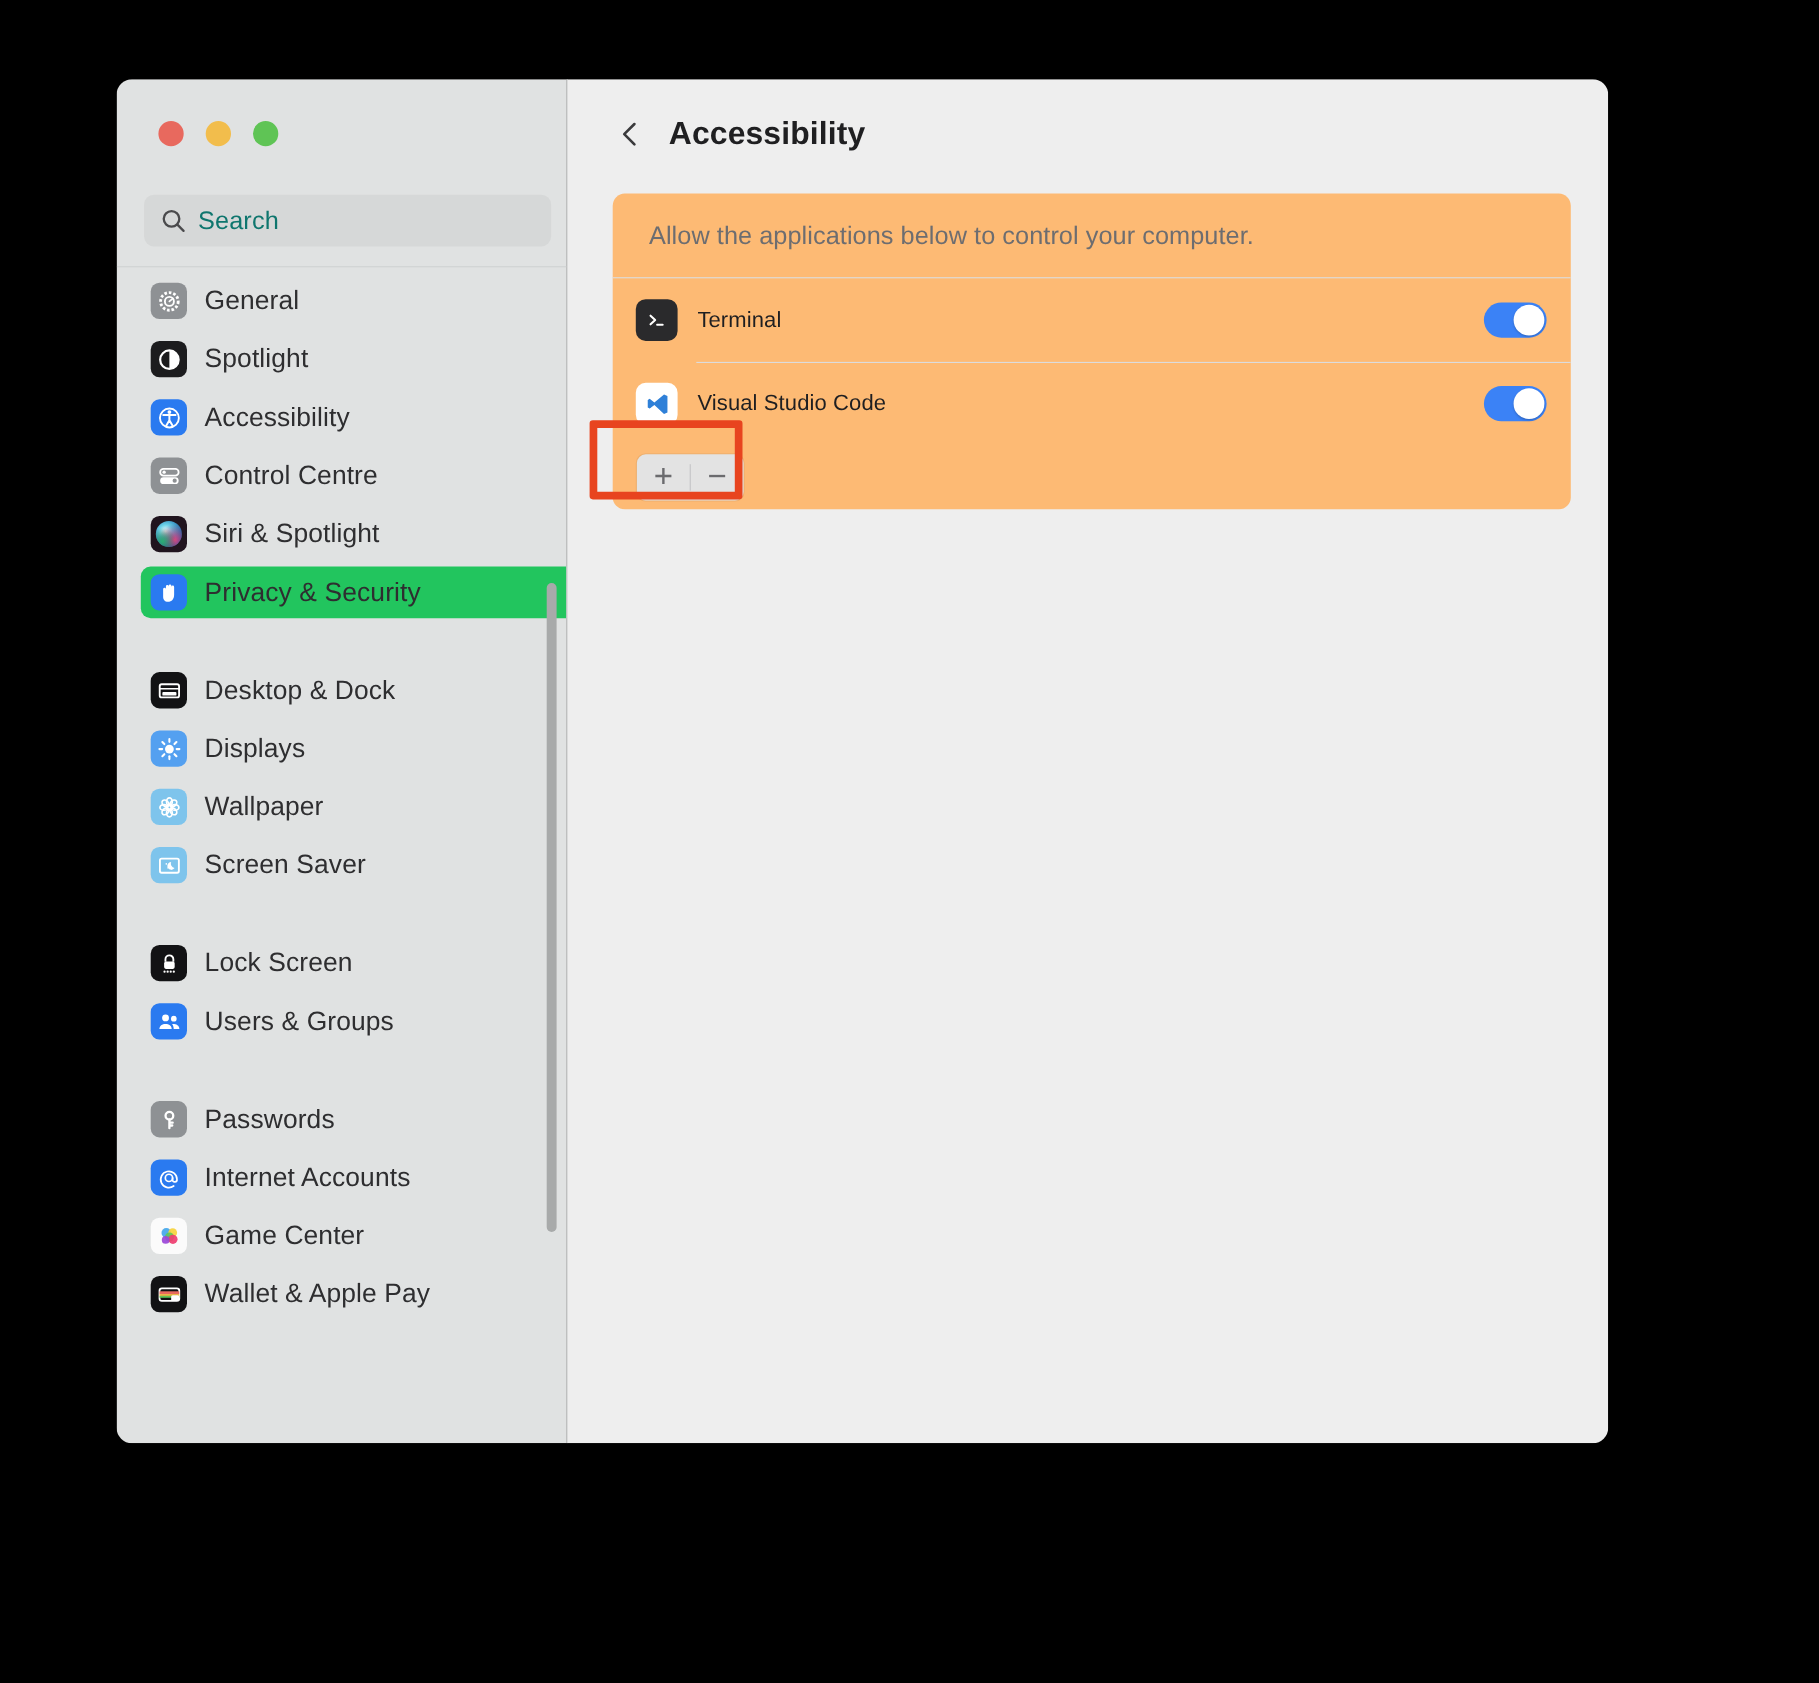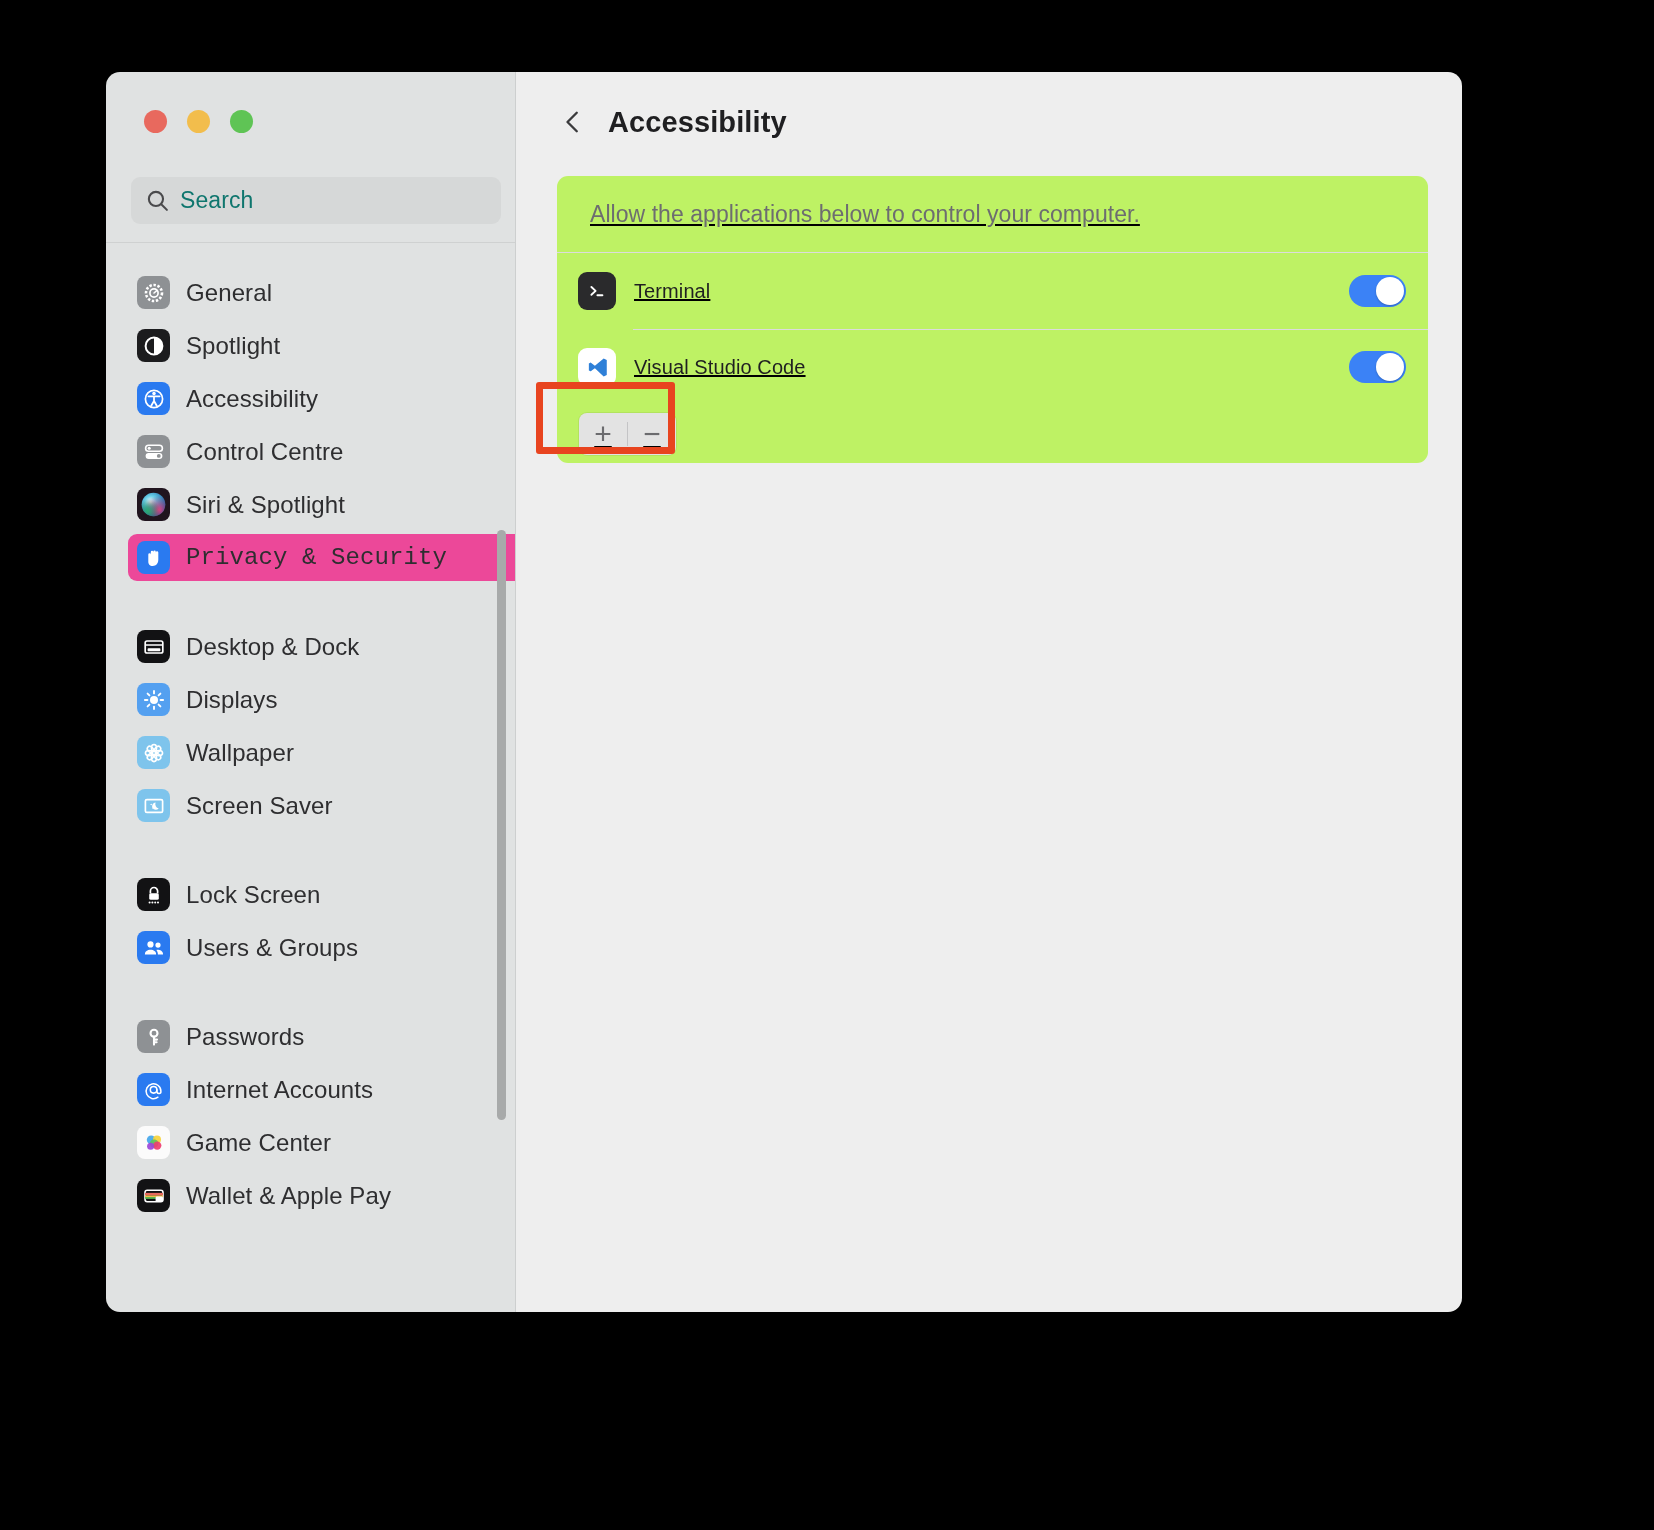--- a/index.html
+++ b/index.html
@@ -55,36 +55,36 @@
   .search-text {
     font-size: 23px; color: #0f766e;
     letter-spacing: 0.1px;
   }
   .sb-divider {
     position: absolute; left: 0; top: 170px;
     width: 409px; height: 1px; background: #cfd1d1;
   }
 
   .nav {
-    position: absolute; left: 0; top: 189px;
+    position: absolute; left: 0; top: 170px;
     width: 489px; bottom: 0;
     padding-top: 8px;
   }
   .nav-group { padding: 0 22px; }
   .nav-gap { height: 36px; }
 
   .nav-item {
     display: flex; align-items: center;
     height: 47px;
     padding-left: 9px;
     border-radius: 9px;
     margin-bottom: 6px;
     cursor: default;
   }
-  .nav-item.selected { background: #ec4899; font-family: Liberation Mono, monospace; }
+  .nav-item.selected { background: #22c55e; }
   .nav-ico {
     width: 33px; height: 33px; flex: 0 0 33px;
     border-radius: 8px; margin-right: 16px;
     display: flex; align-items: center; justify-content: center;
     overflow: hidden;
     position: relative;
   }
   .nav-label {
     font-size: 24px; color: #2e2e30;
     letter-spacing: 0.1px; white-space: nowrap;
@@ -113,24 +113,23 @@
     display: flex; align-items: center; justify-content: center;
     margin-right: 18px;
   }
   .page-title {
     font-size: 29px; font-weight: bold;
     color: #1f1f21; letter-spacing: 0.1px;
   }
 
   .card {
     margin: 37px 34px 0 41px;
-    background: #bef264;
+    background: #fdba74;
     border-radius: 11px;
     overflow: hidden;
-    text-decoration: underline;
   }
   .card-note {
     padding: 25px 0 24px 33px;
     font-size: 23px; color: #6d6d70;
     border-bottom: 1px solid #dcdcdc;
     letter-spacing: 0.05px;
   }
   .app-row {
     display: flex; align-items: center;
     height: 76px;

